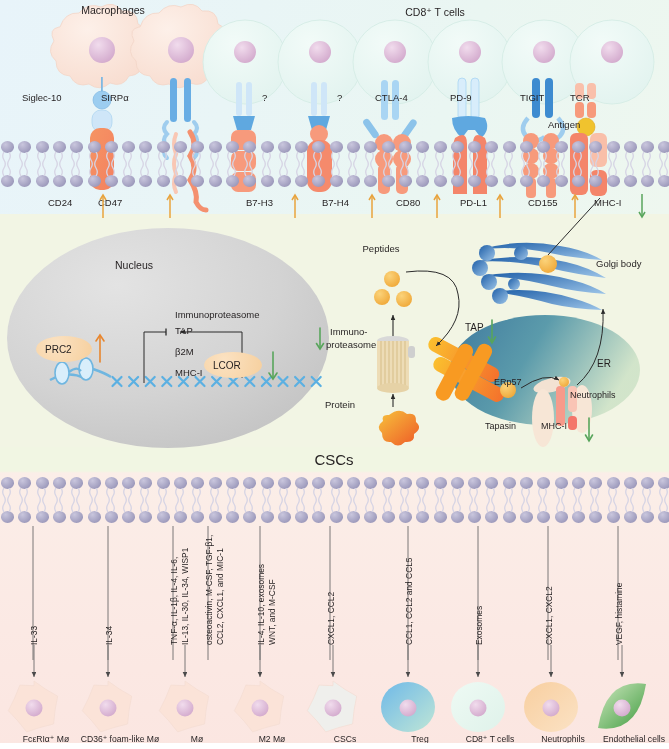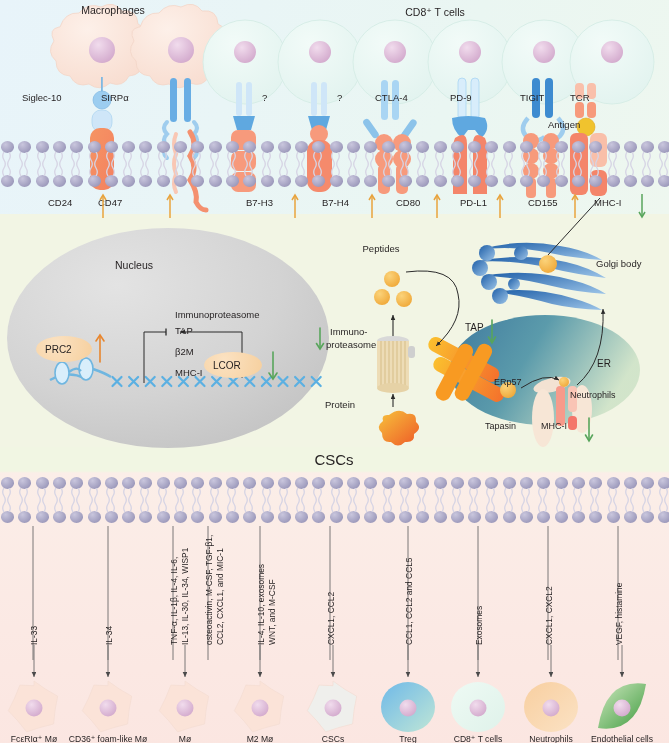--- a/index.html
+++ b/index.html
@@ -9,21 +9,21 @@
   
   .band{position:absolute;left:0;width:669px;}
   #band-top{top:0;height:214px;
     background:linear-gradient(110deg,#e8f4fa 0%,#e9f5f6 35%,#eaf6f2 65%,#eef7ef 100%);}
   #band-mid{top:214px;height:233px;background:#f2f5e4;}
   #band-bottom{top:447px;height:302px;
     background:linear-gradient(180deg,#f1f6e3 0%,#f1f6e3 24px,#fbeee8 26px,#fbe9e4 60%,#fbe6e1 100%);}
 
   
   .lbl{position:absolute;font-size:9.5px;color:#231f20;white-space:nowrap;line-height:1.15;}
-  .lbl.c{transform:translateX(-50%);}
+  .lbl.c{transform:translateX(-50%);padding-left:24px;}
   .sec-title{position:absolute;font-size:10.5px;color:#231f20;white-space:nowrap;transform:translateX(-50%);}
   .big-title{position:absolute;font-size:15px;color:#231f20;white-space:nowrap;transform:translateX(-50%);}
 
   
   .membrane{position:absolute;height:46px;}
   .mem-head{position:absolute;width:13px;height:11.5px;border-radius:50%;
     background:radial-gradient(circle at 35% 30%,#c9c6dd,#9c99bb 75%);}
   .mem-tail{position:absolute;width:9px;height:24px;}
 
   

